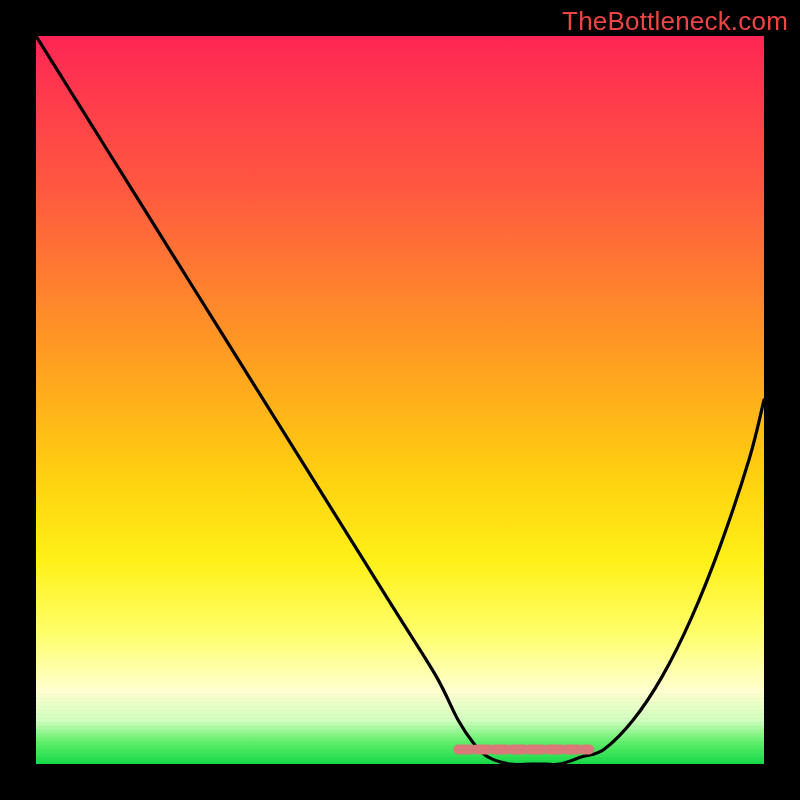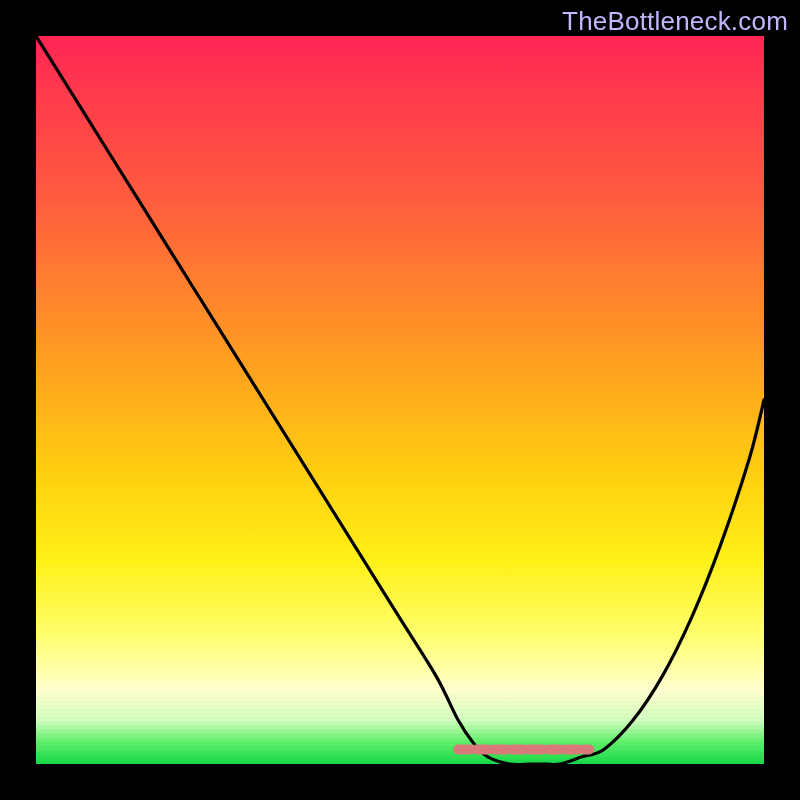--- a/index.html
+++ b/index.html
@@ -7,21 +7,21 @@
   .container {
     position: relative;
     width: 800px;
     height: 800px;
     background: #000;
   }
   .watermark {
     position: absolute;
     top: 6px;
     right: 12px;
-    color: #c4b5fd;
+    color: #ef4444;
     font-family: Arial, Helvetica, sans-serif;
     font-size: 26px;
     font-weight: 500;
     letter-spacing: 0.2px;
     text-align: left;
     z-index: 20;
     user-select: none;
   }
   .plot-area {
     position: absolute;

